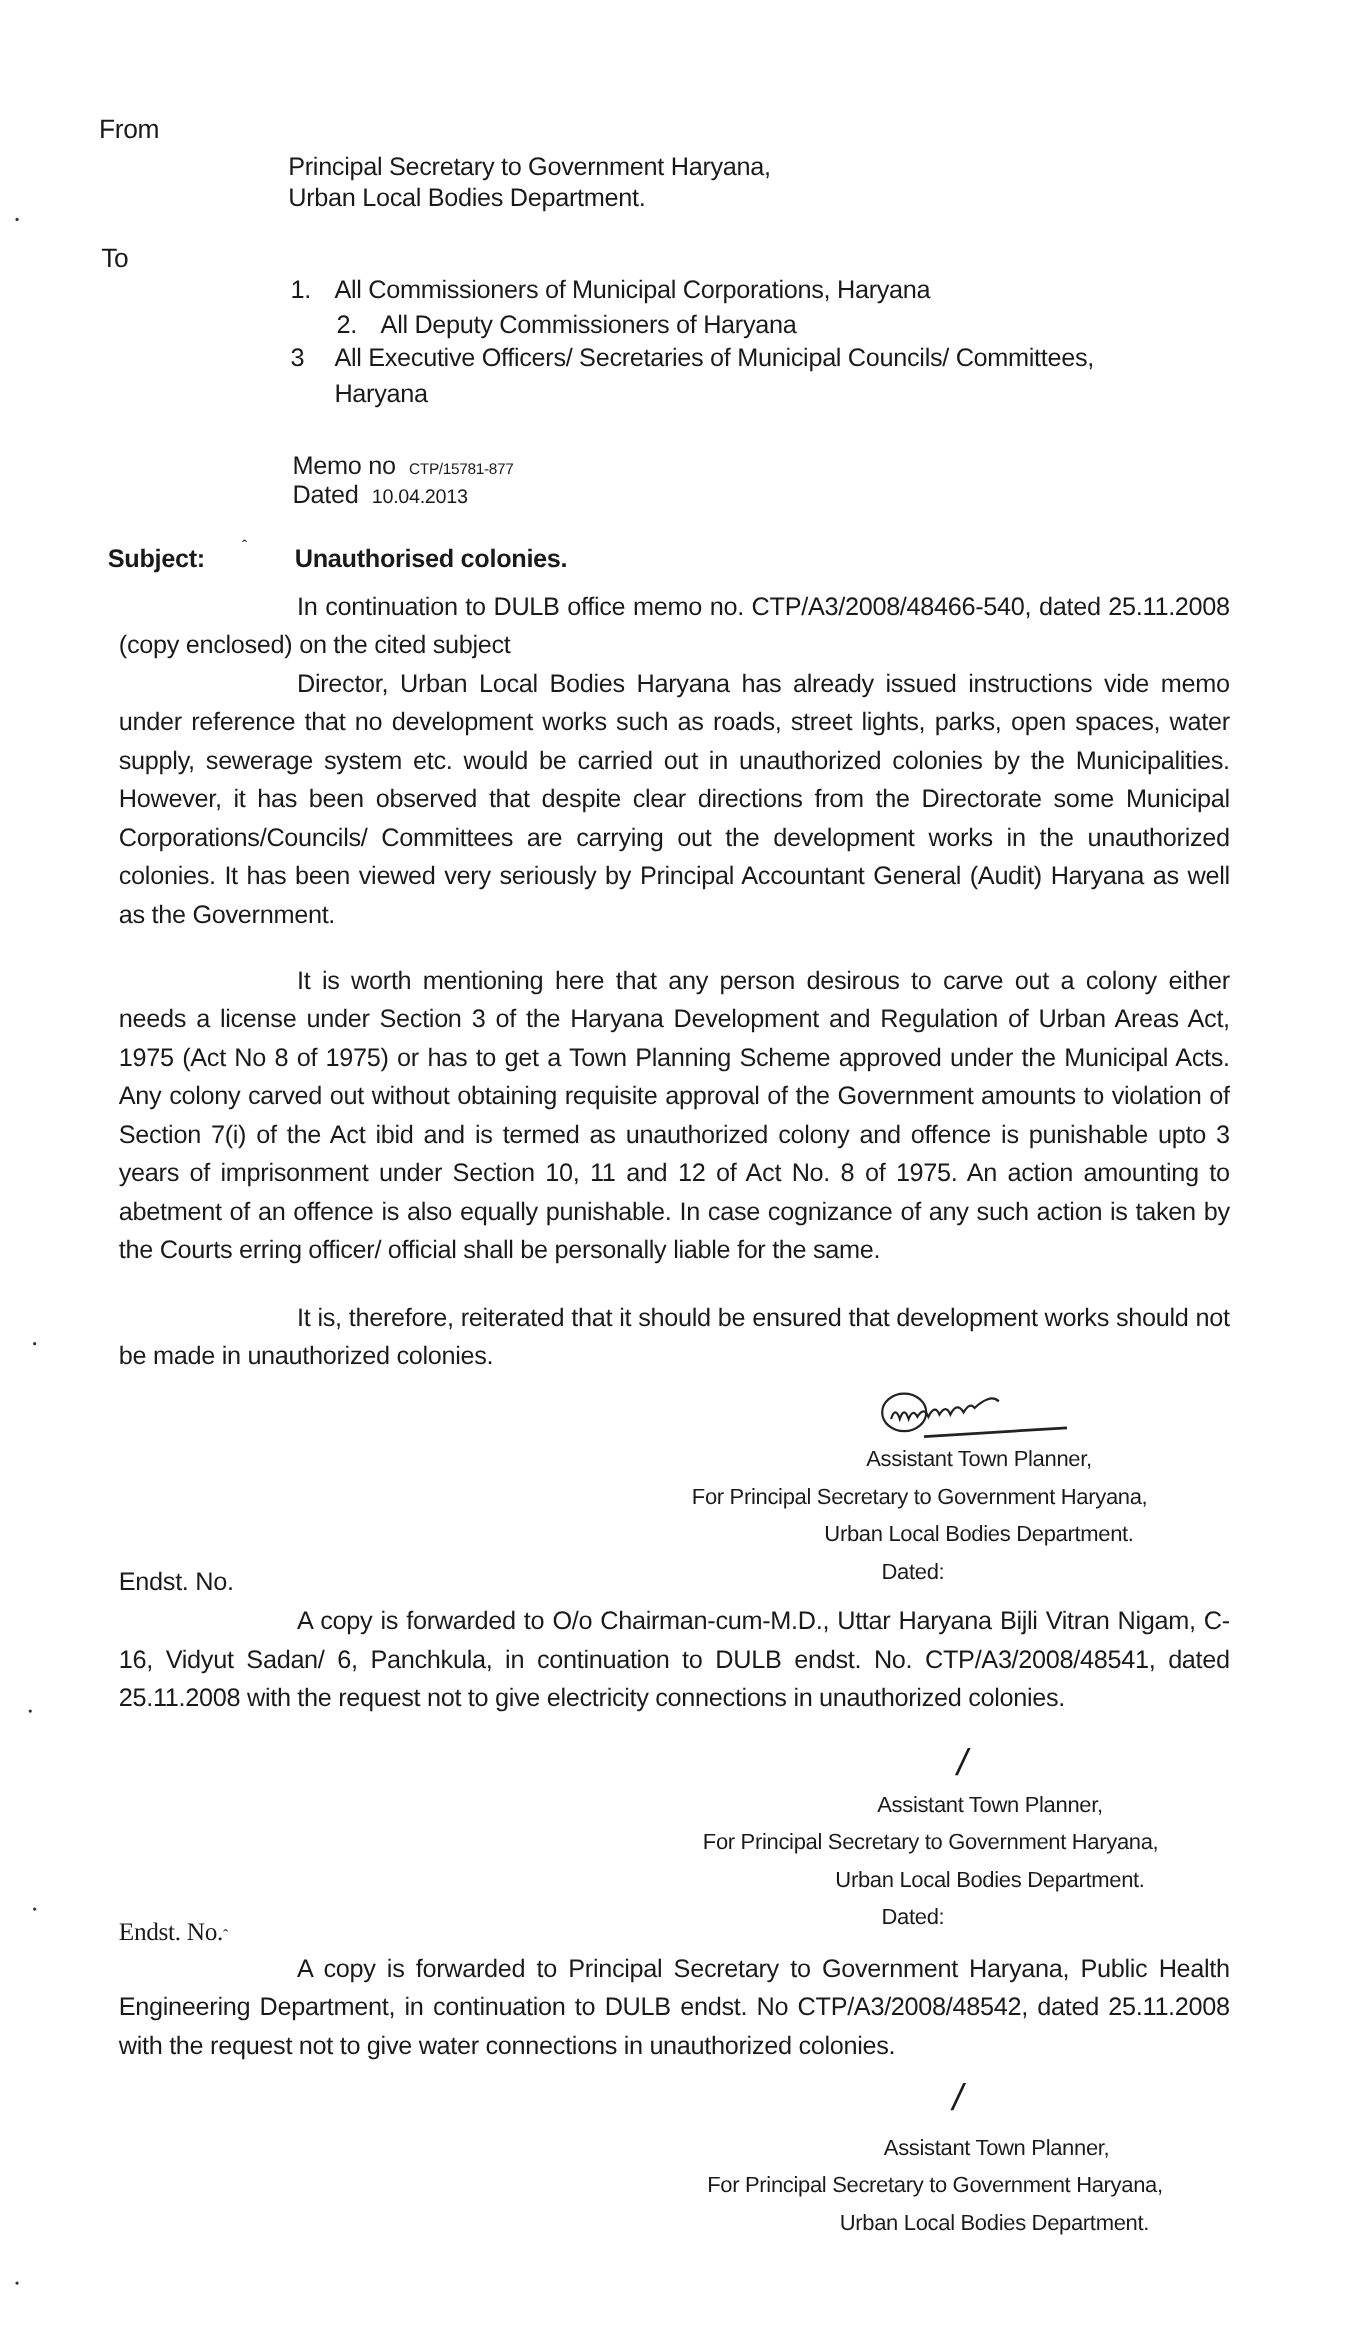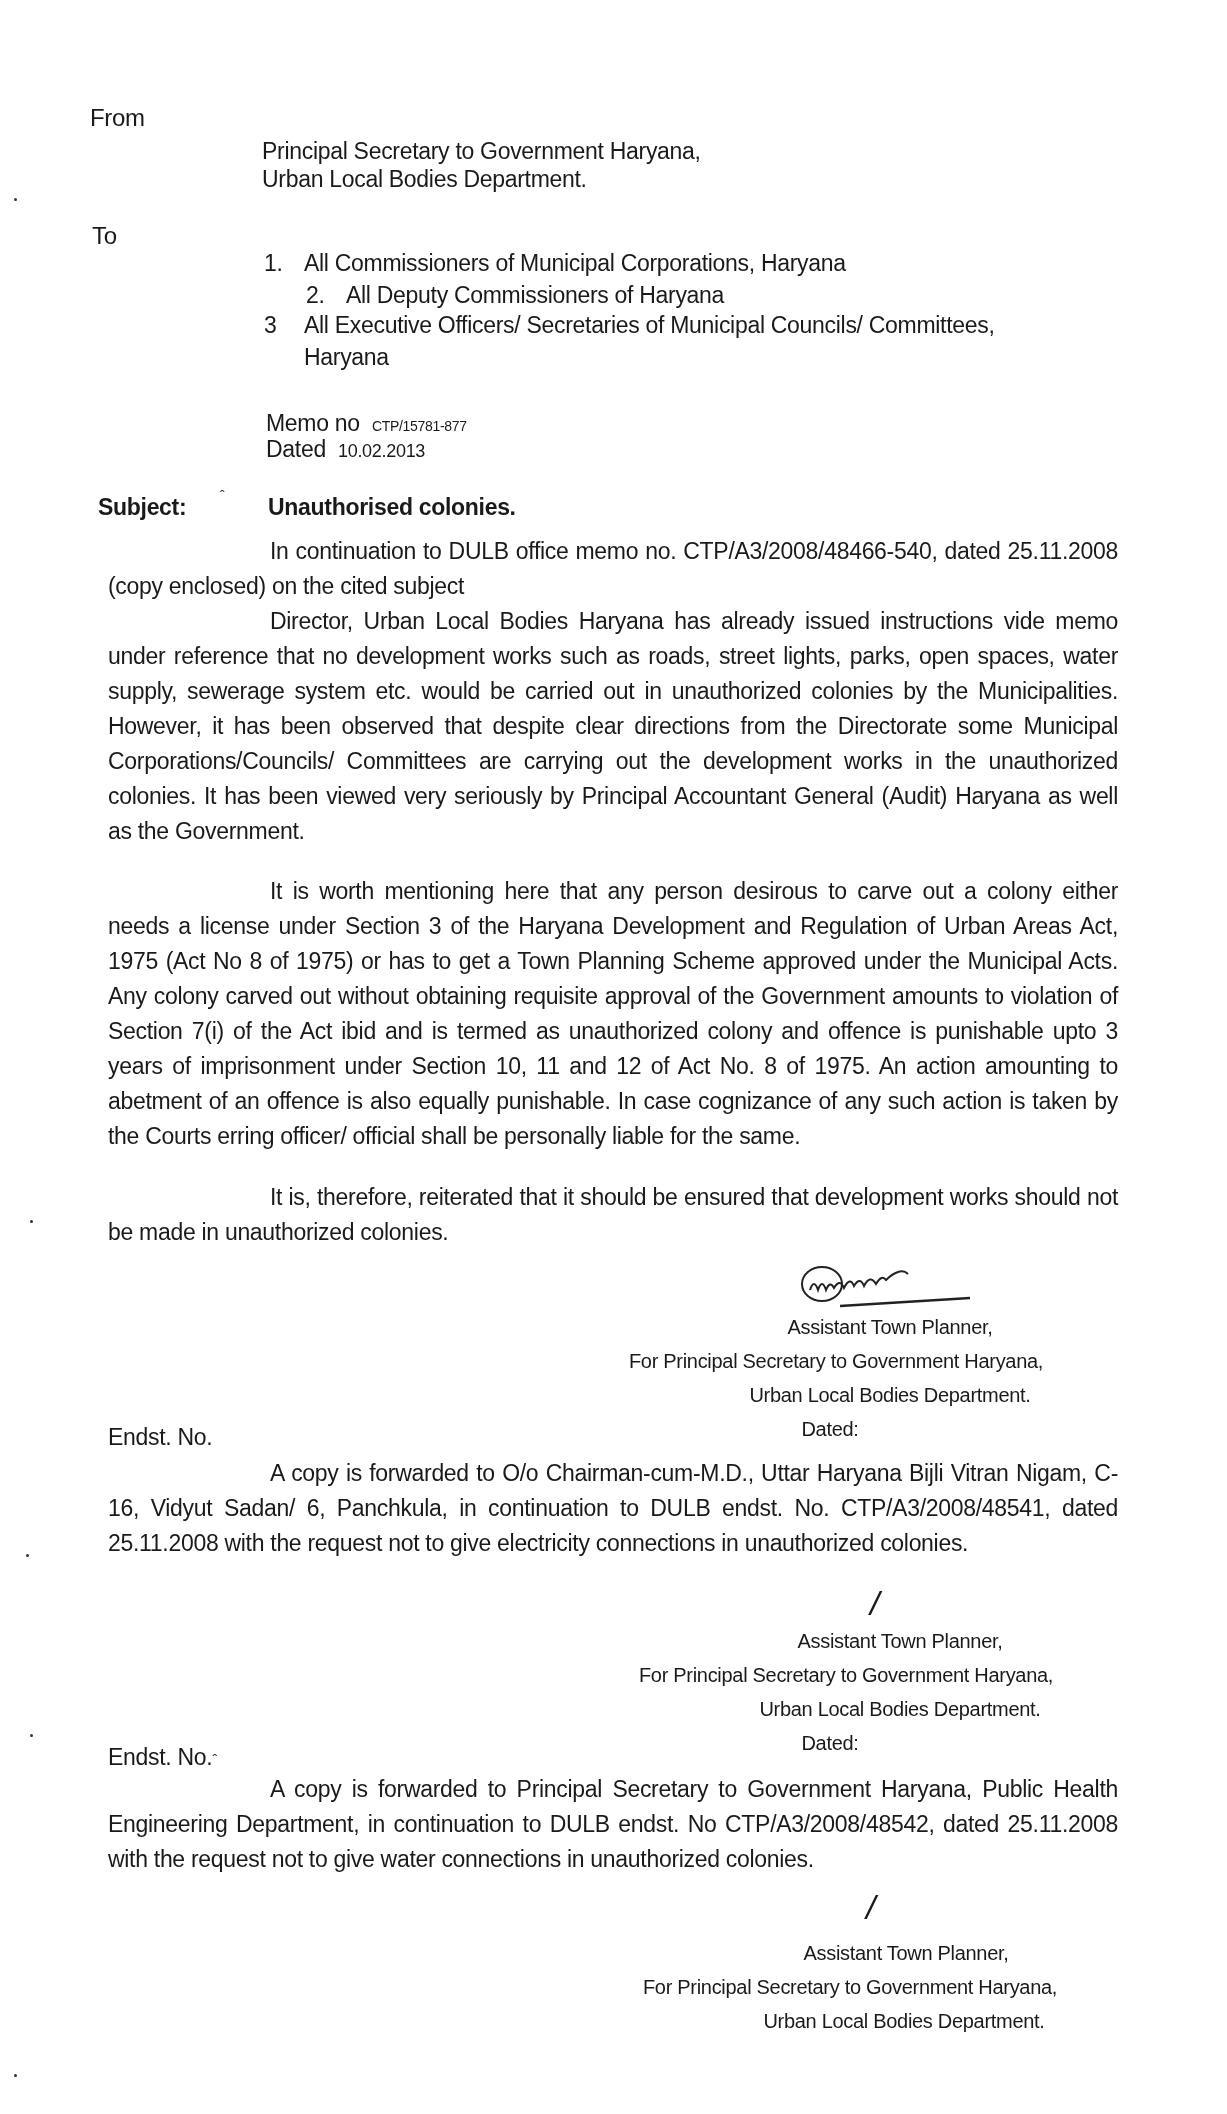--- a/index.html
+++ b/index.html
@@ -42,21 +42,21 @@
   </div>
   <div class="abs" style="left:304px; top:344px;">Haryana</div>
 </div>
 
 <div class="abs" style="left:266px; top:410px;">
   <span>Memo no</span>
   <span style="font-size:14px; margin-left:6px;">CTP/15781-877</span>
 </div>
 <div class="abs" style="left:266px; top:436px;">
   <span>Dated</span>
-  <span style="font-size:18px; margin-left:6px;">10.02.2013</span>
+  <span style="font-size:18px; margin-left:6px;">10.04.2013</span>
 </div>
 
 <div class="abs bold" style="left:98px; top:494px;">Subject:</div>
 <div class="mark" style="left:220px; top:488px;">ˆ</div>
 <div class="abs bold" style="left:268px; top:494px;">Unauthorised colonies.</div>
 
 <div class="para" style="top:534px;">
   <span class="indent"></span><span>In continuation to DULB office memo no. CTP/A3/2008/48466-540, dated 25.11.2008 (copy enclosed) on the cited subject</span>
 </div>
 <div class="para" style="top:604px;">
@@ -85,21 +85,21 @@
 <div class="para" style="top:1456px;">
   <span class="indent"></span><span>A copy is forwarded to O/o Chairman-cum-M.D., Uttar Haryana Bijli Vitran Nigam, C-16, Vidyut Sadan/ 6, Panchkula, in continuation to DULB endst. No. CTP/A3/2008/48541, dated 25.11.2008 with the request not to give electricity connections in unauthorized colonies.</span>
 </div>
 <div class="slash" style="left:870px; top:1584px;">/</div>
 
 <div class="sig" style="left:700px; width:400px; top:1624px;">Assistant Town Planner,</div>
 <div class="sig" style="left:566px; width:560px; top:1658px;">For Principal Secretary to Government Haryana,</div>
 <div class="sig" style="left:690px; width:420px; top:1692px;">Urban Local Bodies Department.</div>
 <div class="sig" style="left:700px; width:260px; top:1726px;">Dated:</div>
 
-<div class="abs" style="left:108px; top:1744px;">
+<div class="abs" style="left:108px; top:1744px;font-family:Liberation Serif, serif;">
   <span>Endst. No.</span><span style="font-size:14px;">ˆ</span>
 </div>
 <div class="para" style="top:1772px;">
   <span class="indent"></span><span>A copy is forwarded to Principal Secretary to Government Haryana, Public Health Engineering Department, in continuation to DULB endst. No CTP/A3/2008/48542, dated 25.11.2008 with the request not to give water connections in unauthorized colonies.</span>
 </div>
 <div class="slash" style="left:866px; top:1888px;">/</div>
 
 <div class="sig" style="left:706px; width:400px; top:1936px;">Assistant Town Planner,</div>
 <div class="sig" style="left:570px; width:560px; top:1970px;">For Principal Secretary to Government Haryana,</div>
 <div class="sig" style="left:694px; width:420px; top:2004px;">Urban Local Bodies Department.</div>

